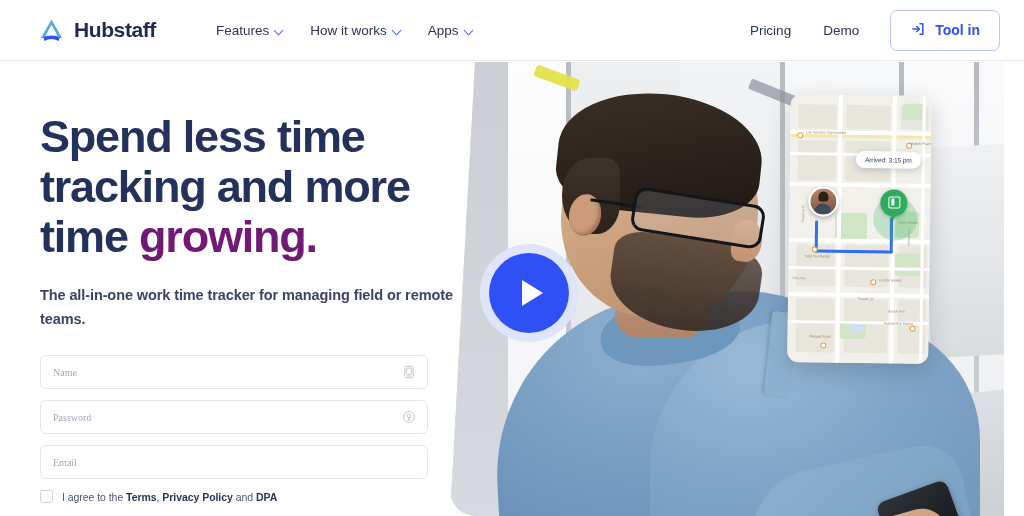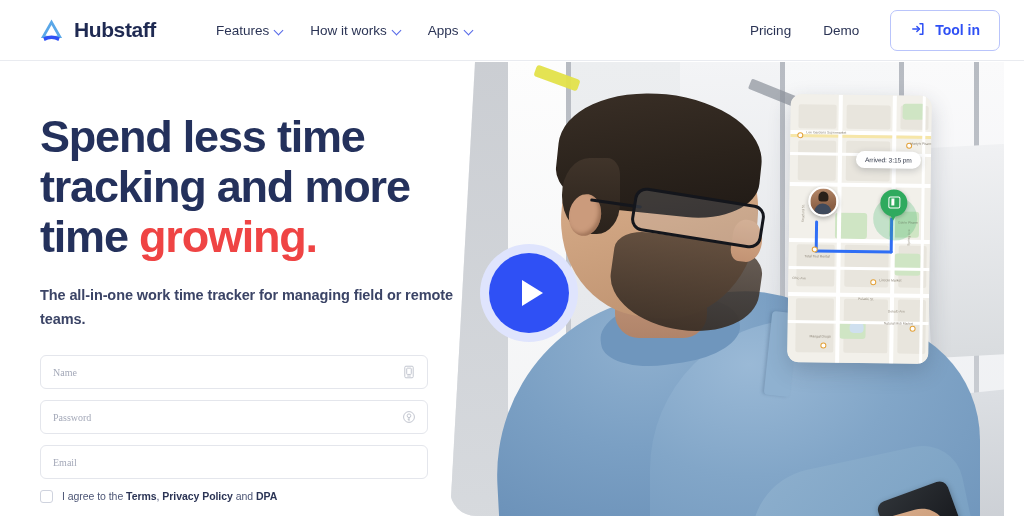--- a/index.html
+++ b/index.html
@@ -289,21 +289,21 @@
     border-top:13px solid transparent;
     border-bottom:13px solid transparent;
   }
 
   
   .hero-copy { position:absolute; left:40px; top:112px; width:420px; z-index: 20; }
   .headline {
     font-size: 45px; line-height: 50px; font-weight: bold;
     color: #24315c; letter-spacing: -1.2px;
   }
-  .headline .hl-accent { color:#ef4444; }
+  .headline .hl-accent { color:#701a75; }
   .subhead {
     margin-top: 21px;
     font-size: 14.5px; line-height: 24px; color:#3b4466; font-weight:bold;
     letter-spacing:-0.1px;
   }
   .signup-form { margin-top: 24px; width: 388px; }
   .field {
     position: relative; height: 34px; margin-bottom: 11px;
     border: 1px solid #e4e6ec; border-radius: 6px; background:#fff;
     display:flex; align-items:center;
@@ -311,21 +311,21 @@
   .field input {
     flex:1; border:none; outline:none; background:transparent;
     font-family:Liberation Serif, serif;
     font-size:10px; color:#39415c; padding: 0 34px 0 12px; height:100%;
   }
   .field input::placeholder { color:#a3a8b8; }
   .field-icon {
     position:absolute; right:11px; top:50%; transform:translateY(-50%);
     width:14px; height:14px; opacity:.62;
   }
-  .terms-row { display:flex; align-items:flex-start; gap:9px; margin-top:4px; }
+  .terms-row { display:flex; align-items:center; gap:9px; margin-top:4px; }
   .cbox {
     width:13px; height:13px; border:1px solid #cfd3de; border-radius:3px;
     background:#fff; cursor:pointer; flex:none;
   }
   .terms-text { font-size:10.5px; color:#4c5575; letter-spacing:-0.05px; }
   .terms-text a { color:#2b3455; font-weight:bold; text-decoration:none; cursor:pointer; }
 </style>
 </head>
 <body>
 

